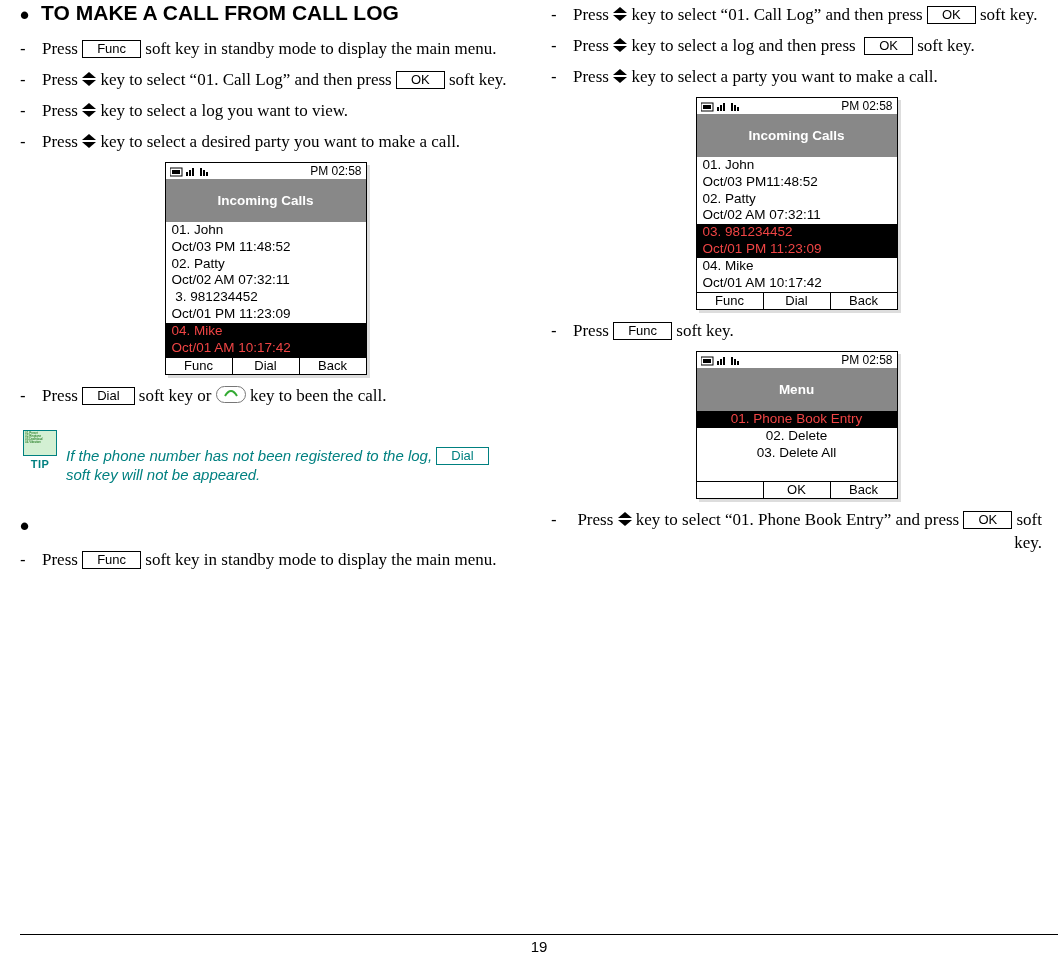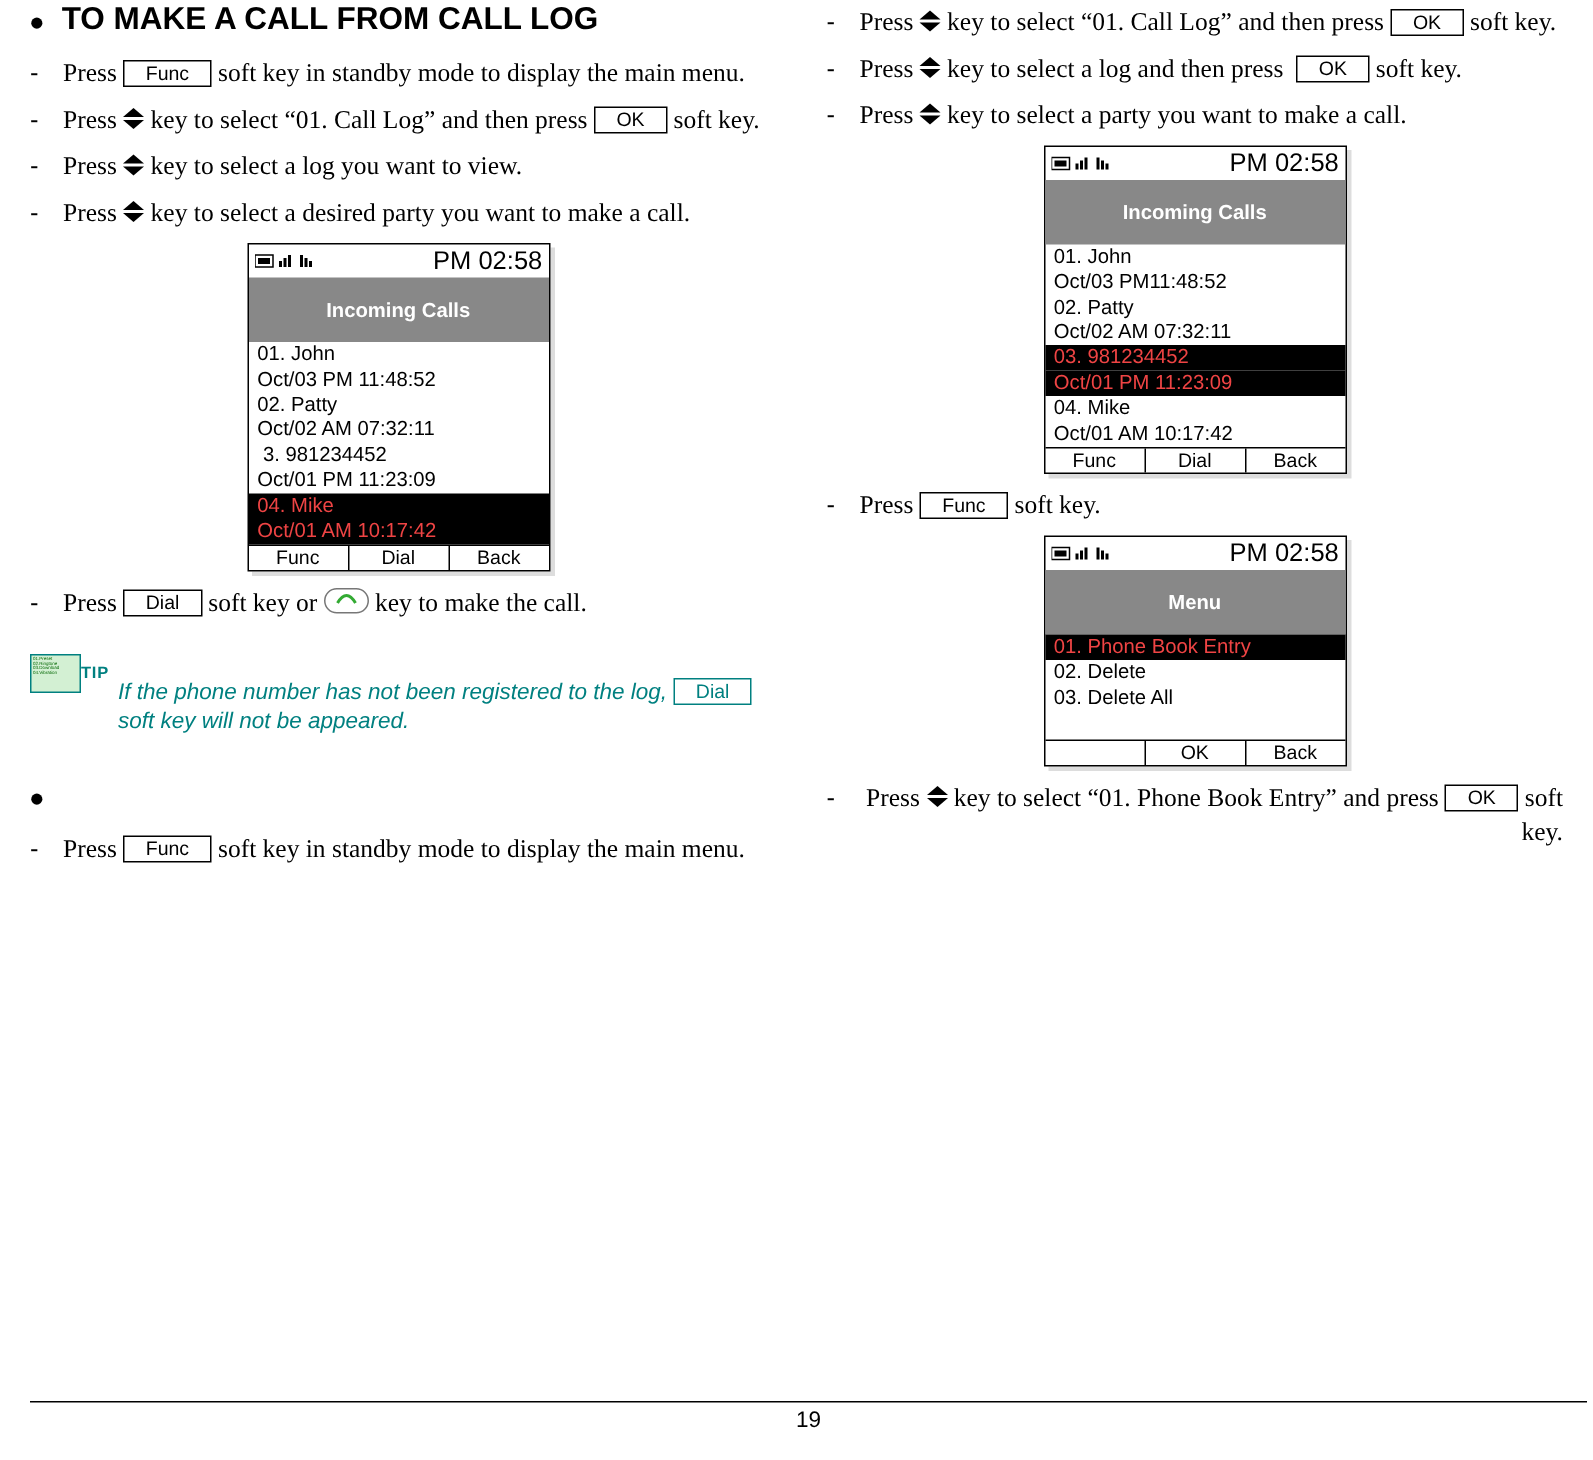--- a/index.html
+++ b/index.html
@@ -100,21 +100,21 @@
     font-size: 13.5px;
     box-shadow: 3px 3px 0 #ddd;
     border: 1px solid #000;
     background: #fff;
   }
   .phone .statusbar {
     display: flex;
     justify-content: space-between;
     align-items: center;
     padding: 1px 4px;
-    font-size: 17px;
+    font-size: 12px;
   }
   .status-icons svg { vertical-align: middle; }
   .phone .titlebar {
     background: #888;
     color: #fff;
     text-align: center;
     font-weight: bold;
     padding: 14px 0;
   }
   .phone .content { }
@@ -127,36 +127,36 @@
   .phone .softkeys > div {
     flex: 1;
     text-align: center;
     border-left: 1px solid #000;
     font-size: 13px;
     line-height: 16px;
   }
   .phone .softkeys > div:first-child { border-left: none; }
 
   .phone-small { height: auto; }
-  .phone-small .content { min-height: 70px; }
+  .phone-small .content { min-height: 70px; text-align: center; }
 
   .tip {
     display: flex;
     align-items: flex-start;
     margin: 22px 0 26px 0;
     color: #008080;
     font-style: italic;
     font-family: Arial, Helvetica, sans-serif;
     font-size: 15px;
     line-height: 1.3;
   }
   .tip-icon {
     flex: 0 0 40px;
     display: flex;
-    flex-direction: row;
+    flex-direction: column;
     align-items: center;
     margin-right: 6px;
   }
   .tip-screen {
     width: 30px;
     height: 22px;
     border: 1px solid #008080;
     font-size: 3px;
     line-height: 3px;
     padding: 1px;
@@ -273,21 +273,21 @@
       <span class="dash">-</span>
       <span class="body">
         <span>Press </span>
         <span class="keycap">Dial</span>
         <span> soft key or </span>
         <span class="call-key">
           <svg width="14" height="12">
               <path d="M1 8 Q7 -2 13 8" stroke="#3a3" stroke-width="2" fill="none"></path>
             </svg>
         </span>
-        <span> key to make the call.</span>
+        <span> key to been the call.</span>
       </span>
     </div>
 
     <div class="tip">
       <div class="tip-icon">
         <div class="tip-screen">01.Preset<br>02.Ringtone<br>03.Download<br>04.Vibration</div>
         <div class="tip-label">TIP</div>
       </div>
       <div class="tip-body">
         <span>If the phone number has not been registered to the log, </span>

